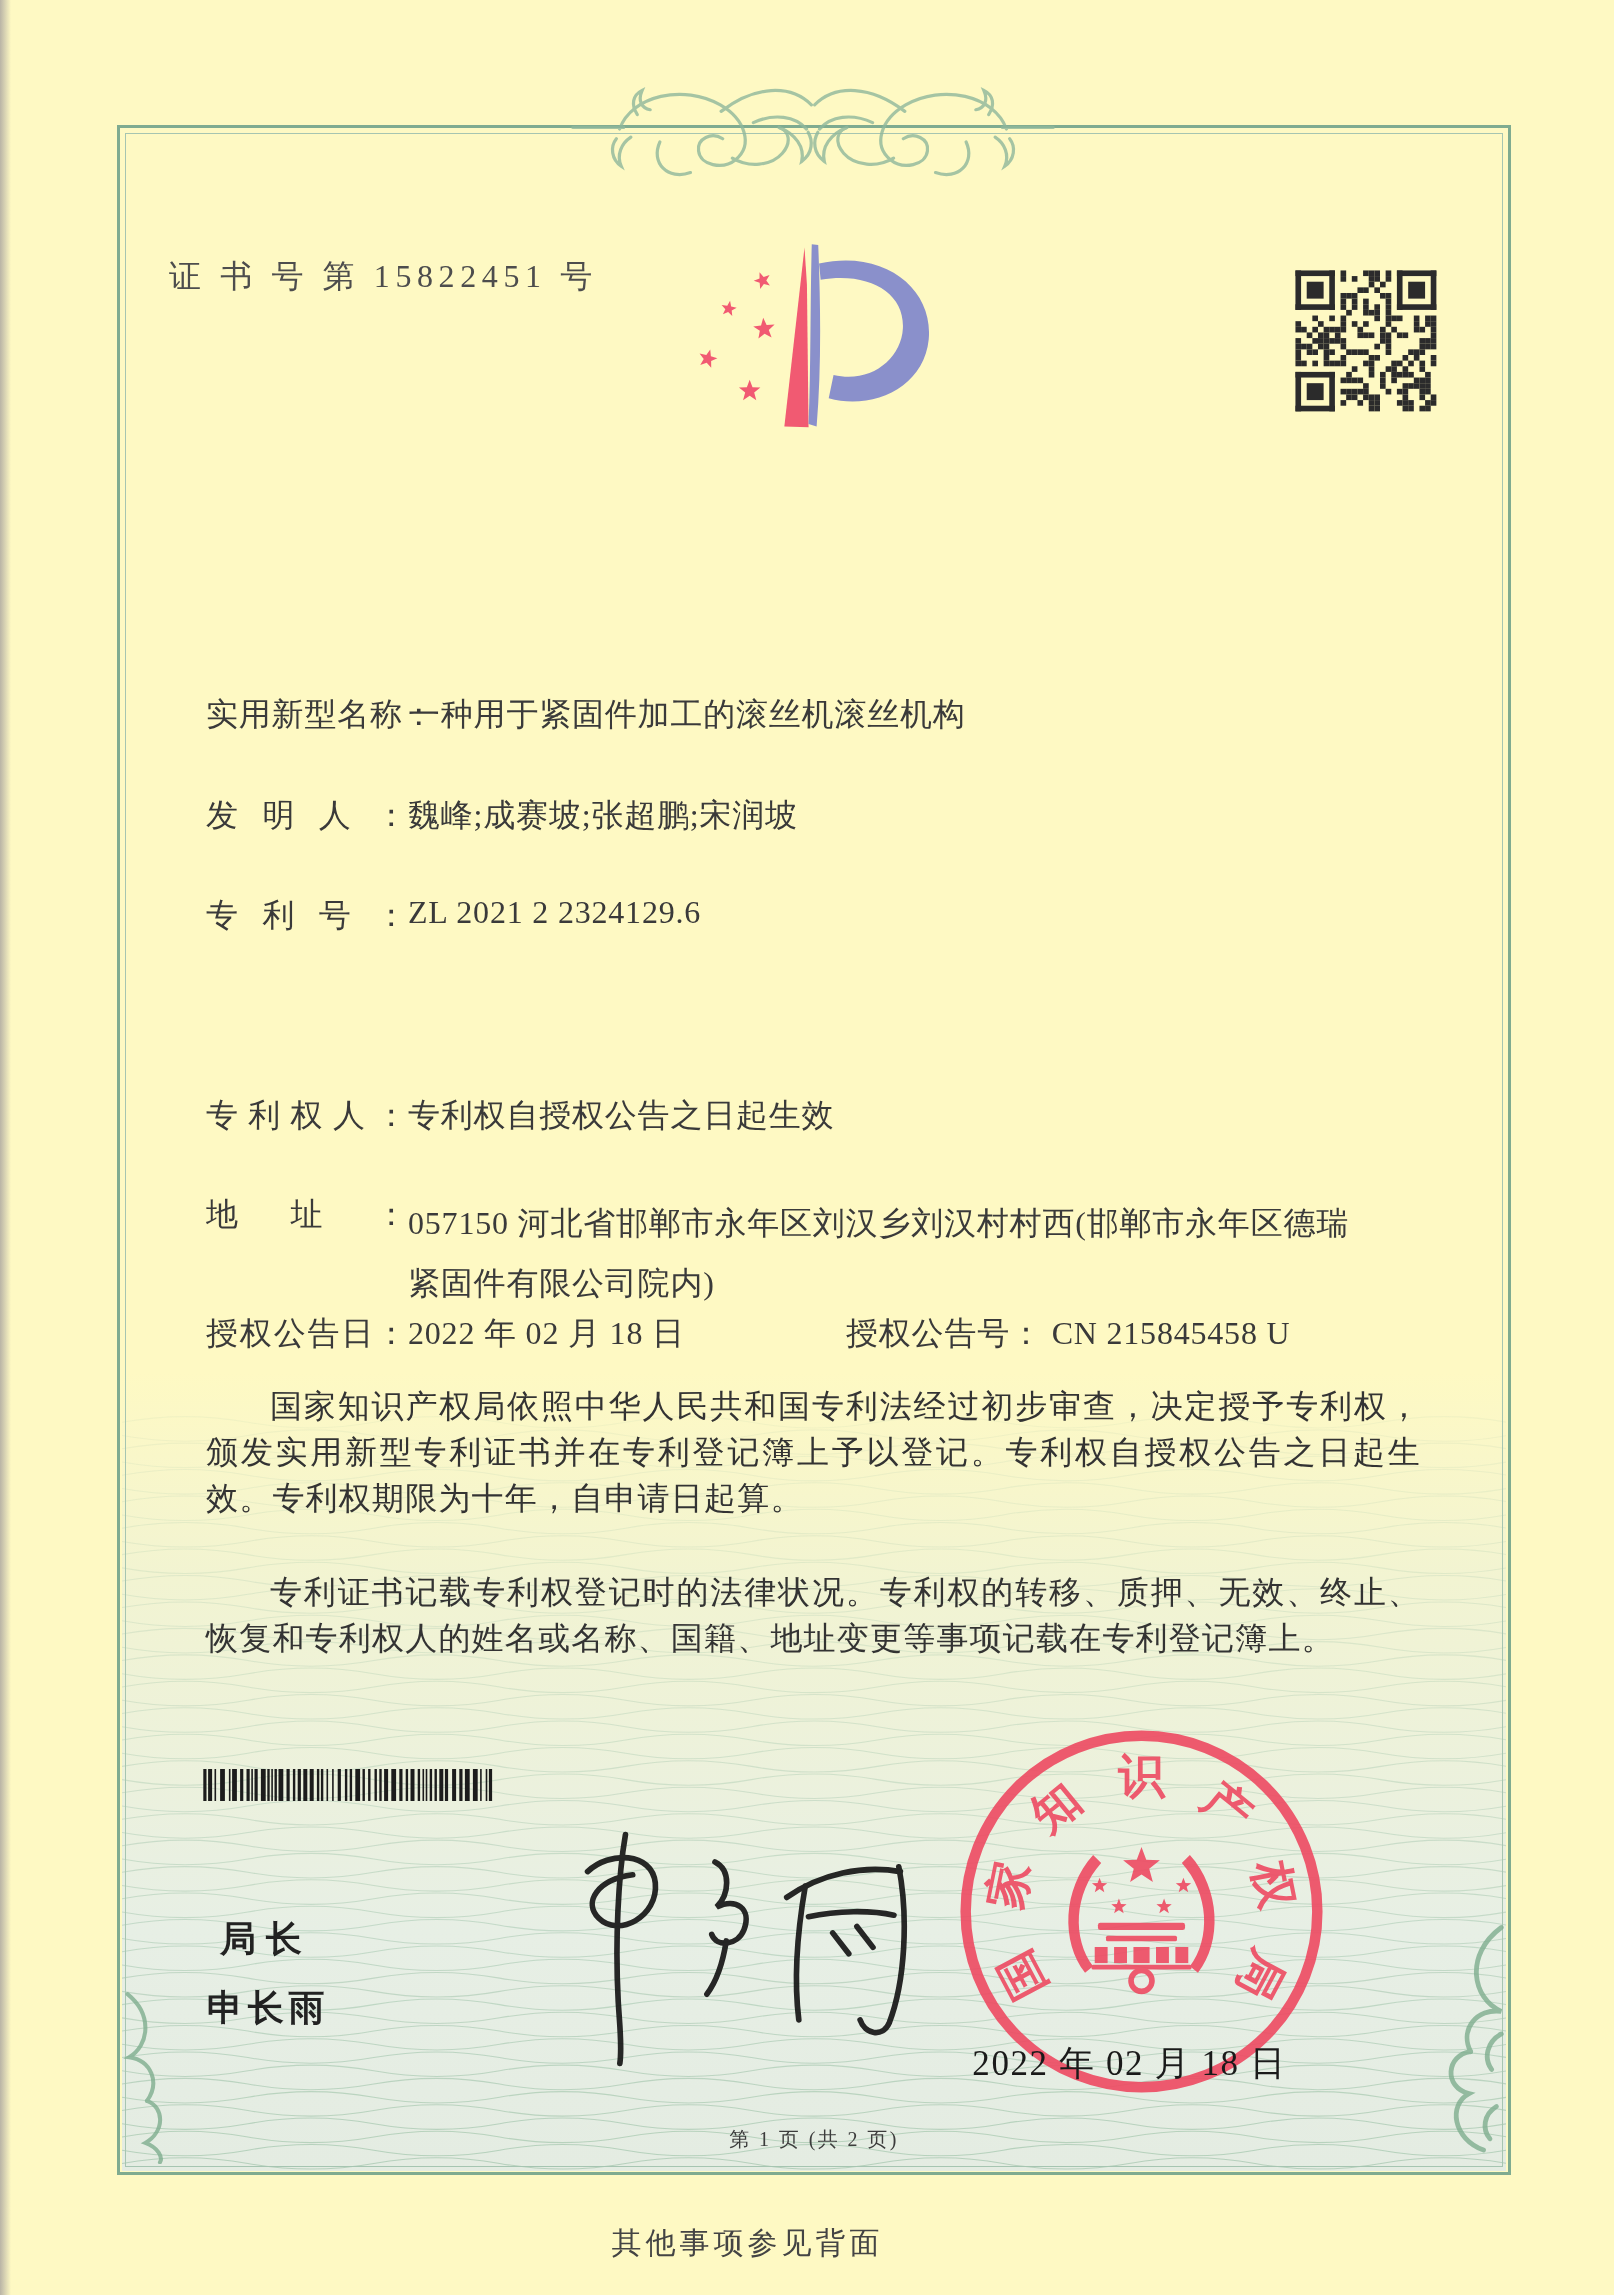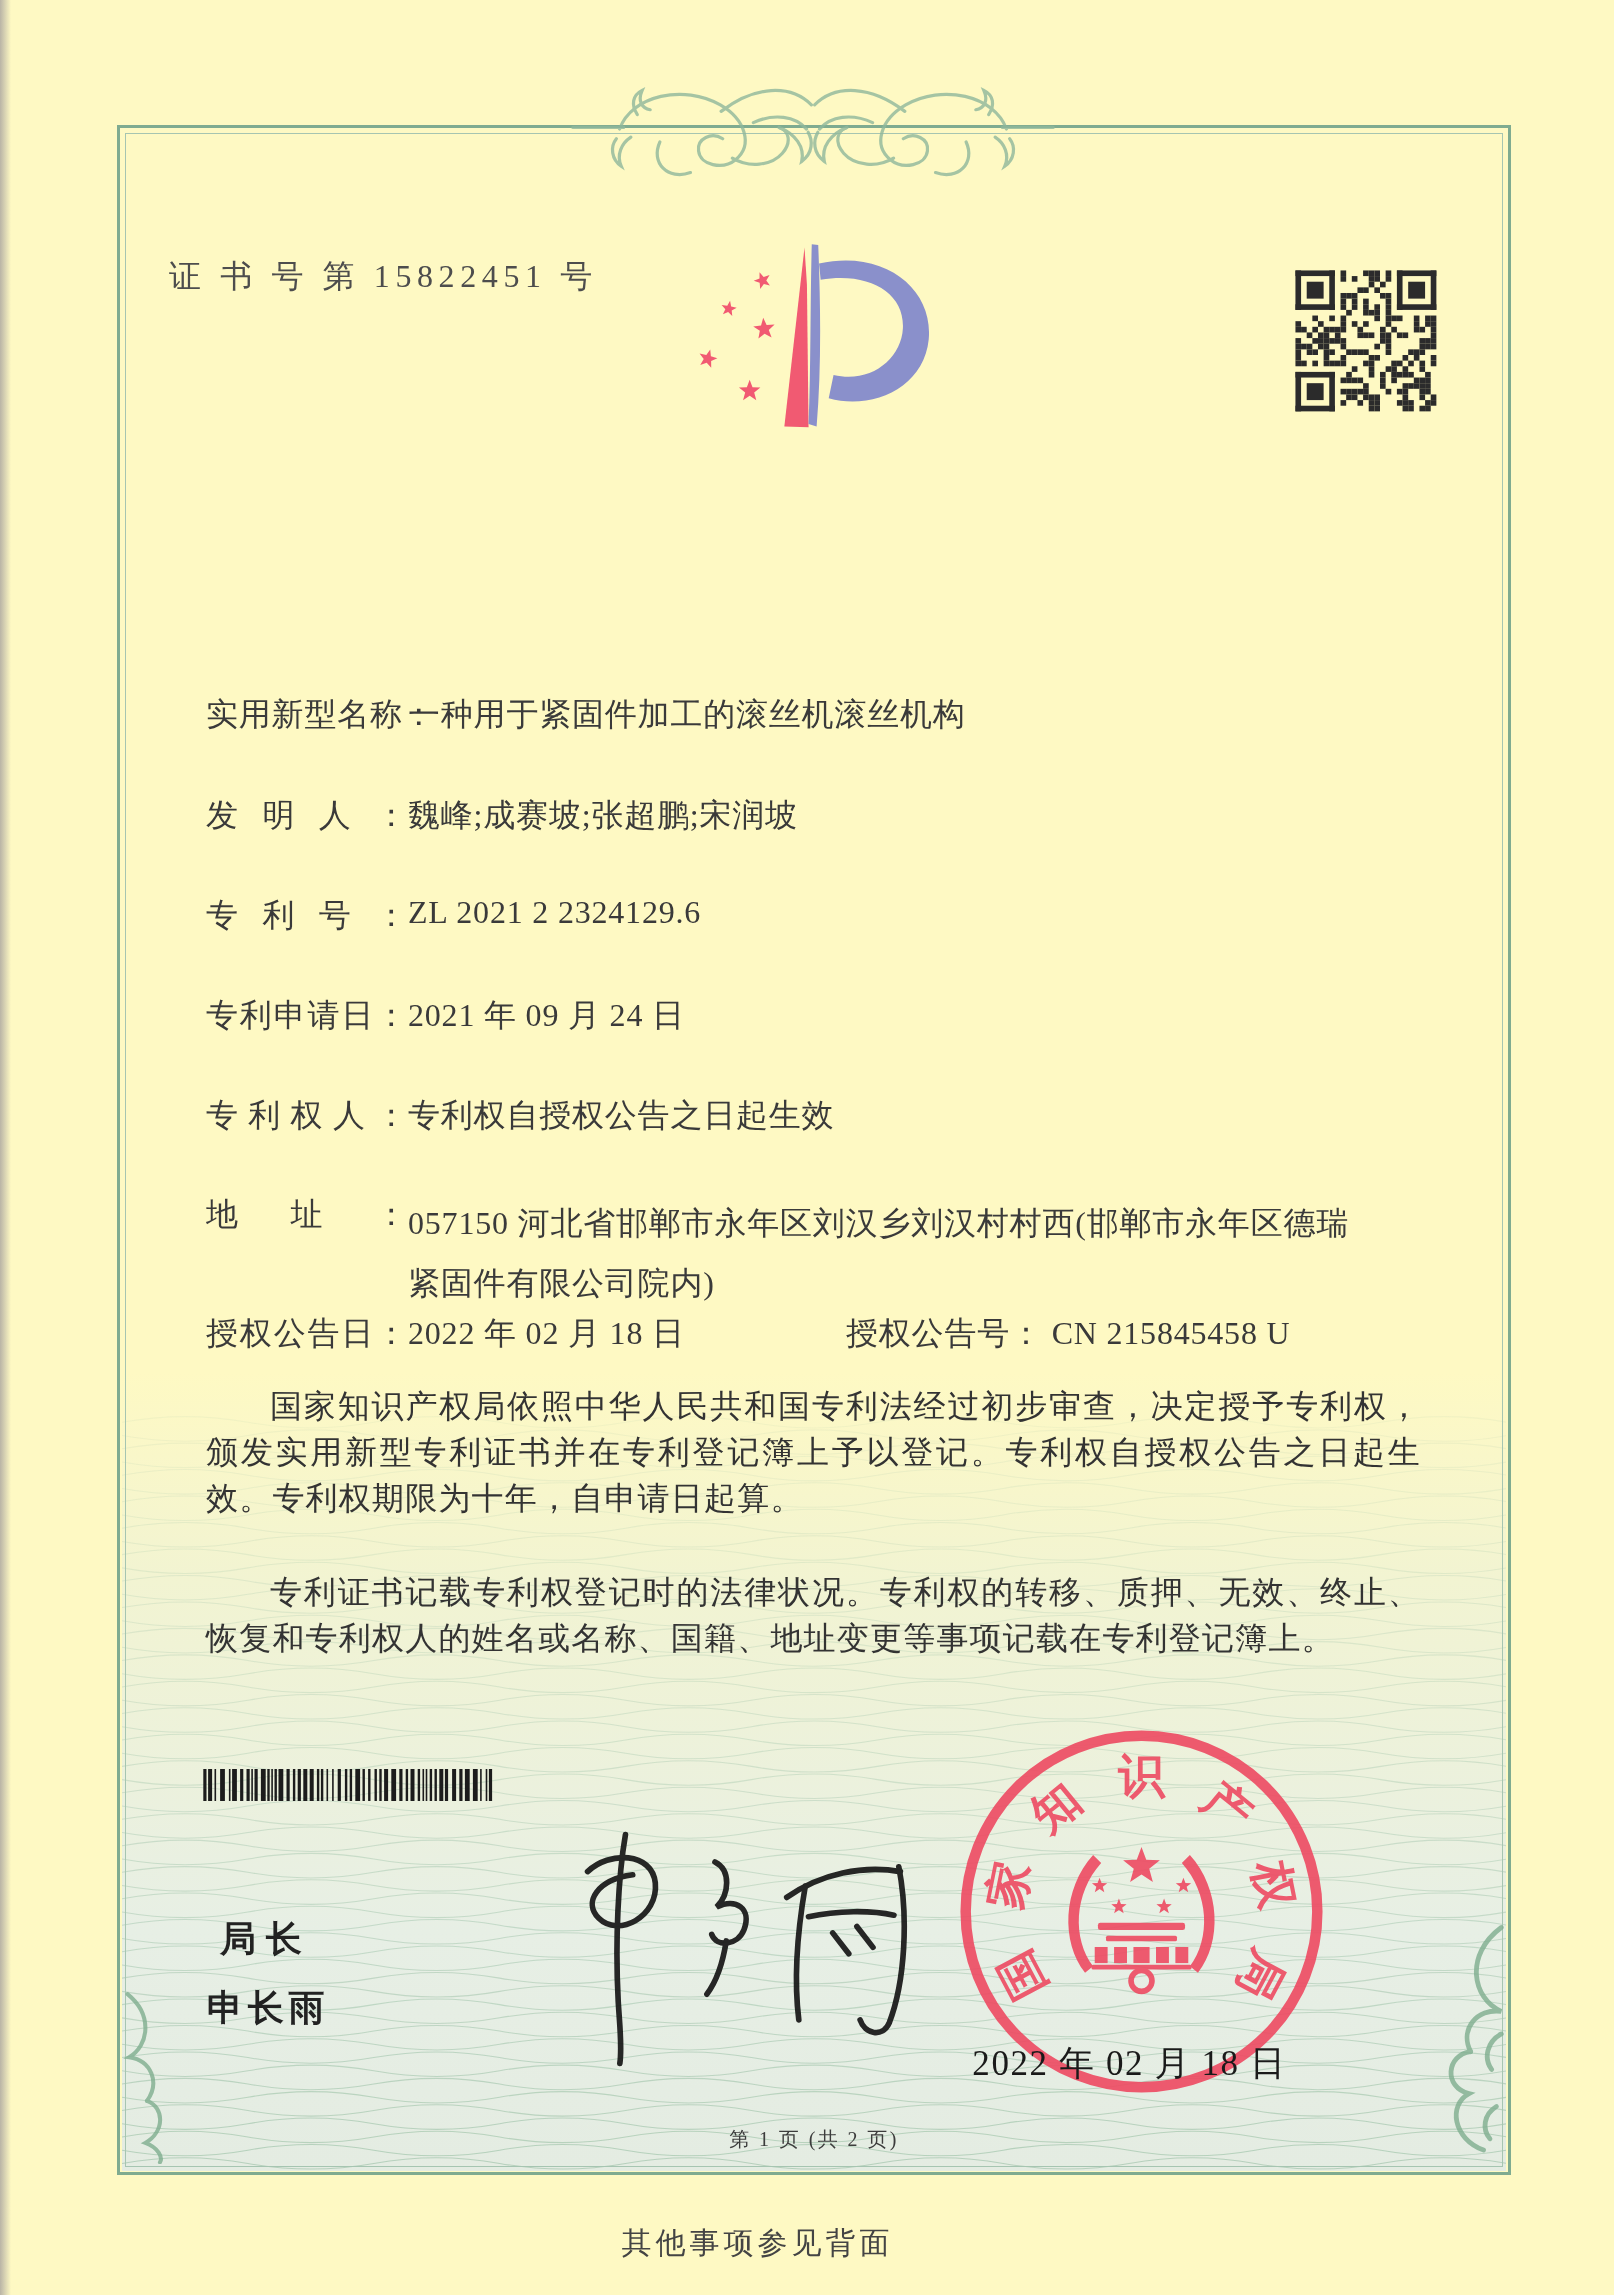--- a/index.html
+++ b/index.html
@@ -29,21 +29,21 @@
   #grant-no-pair{left:846px;}
   .para{left:206px;width:1215px;font-size:32px;line-height:46px;color:#333;
         text-indent:2em;letter-spacing:1.2px;text-align:justify;}
   #director-title{left:220px;top:1915px;font-size:36px;letter-spacing:9.7px;color:#222;
         font-family:Liberation Serif, serif;font-weight:600;}
   #director-name{left:207px;top:1984px;font-size:36px;letter-spacing:4.8px;color:#222;
         font-family:"Liberation Sans",sans-serif;font-weight:600;}
   #seal-date{left:960px;top:2040px;width:339px;text-align:center;font-size:35px;
         color:#1a1a1a;letter-spacing:1.6px;z-index:6;}
   #page-info{left:117px;top:2126px;width:1394px;text-align:center;font-size:20px;color:#3c3c3c;letter-spacing:2.4px;}
-  #back-note{left:0;top:2223px;width:1495px;text-align:center;font-size:30px;color:#444;letter-spacing:4px;margin-left:10px;}
+  #back-note{left:0;top:2223px;width:1495px;text-align:center;font-size:30px;color:#444;letter-spacing:4px;}
   svg{display:block;}
   .orn{opacity:.8;}
 </style>
 </head>
 <body>
 
 <div id="page">
   <div id="scan-edge"></div>
 
   <div id="green-tint"></div>
@@ -376,23 +376,20 @@
 
   <div class="abs field-row" style="top:693px">
     <span class="f-label">实用新型名称：</span><span class="f-value">一种用于紧固件加工的滚丝机滚丝机构</span>
   </div>
   <div class="abs field-row" style="top:794px">
     <span class="f-label">发明人：</span><span class="f-value">魏峰;成赛坡;张超鹏;宋润坡</span>
   </div>
   <div class="abs field-row" style="top:894px">
     <span class="f-label">专利号：</span><span class="f-value">ZL 2021 2 2324129.6</span>
   </div>
-  <div class="abs field-row" style="top:994px">
-    <span class="f-label">专利申请日：</span><span class="f-value">2021 年 09 月 24 日</span>
-  </div>
   <div class="abs field-row" style="top:1094px">
     <span class="f-label">专利权人：</span><span class="f-value">专利权自授权公告之日起生效</span>
   </div>
   <div class="abs field-row" id="row-address" style="top:1193px">
     <span class="f-label">地址：</span><span class="f-value">057150 河北省邯郸市永年区刘汉乡刘汉村村西(邯郸市永年区德瑞紧固件有限公司院内)</span>
   </div>
   <div class="abs field-row" style="top:1312px">
     <span class="f-label">授权公告日：</span><span class="f-value">2022 年 02 月 18 日</span>
   </div>
   <div class="abs field-row" id="grant-no-pair" style="top:1312px">

